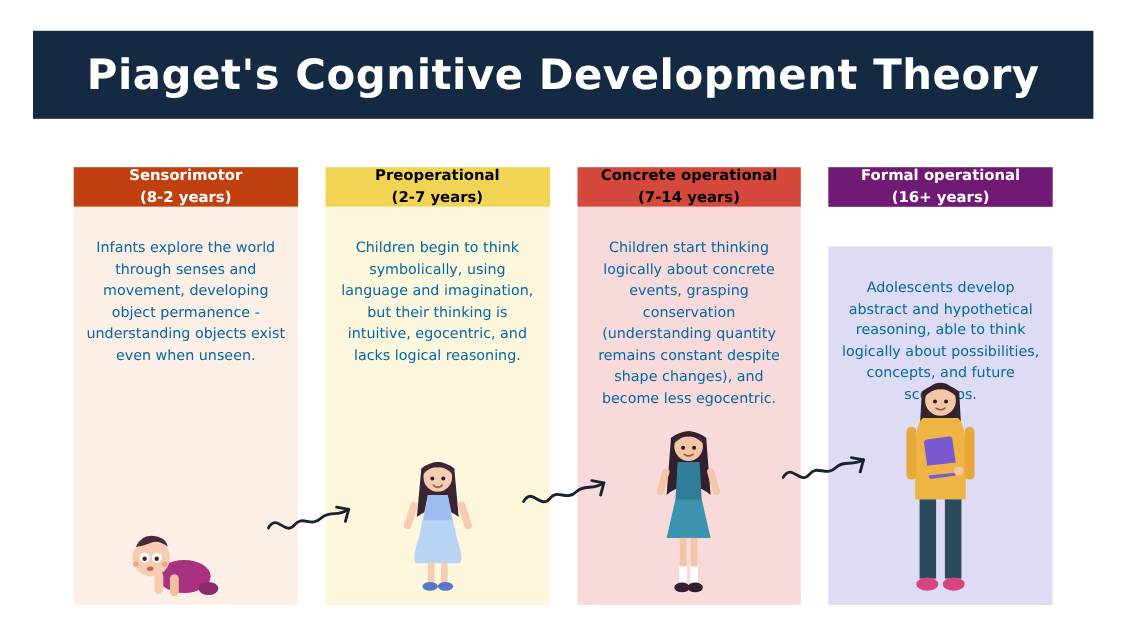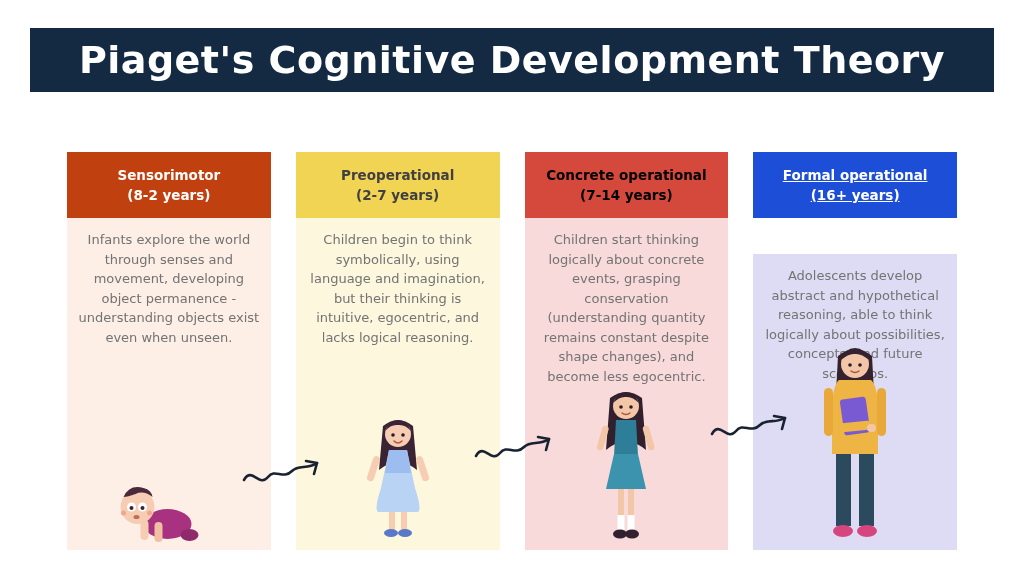--- a/index.html
+++ b/index.html
@@ -5,21 +5,21 @@
   * { margin: 0; padding: 0; box-sizing: border-box; }
   html, body { width: 1024px; height: 576px; }
   body {
     position: relative;
     background: #ffffff;
     font-family: "DejaVu Sans", "Liberation Sans", sans-serif;
     overflow: hidden;
   }
   .banner {
     position: absolute;
-    left: 30px; right: 30px; top: 28px; height: 64px;
+    left: 30px; right: 30px; top: 28px; height: 80px;
     background: #142a43;
     display: flex; align-items: center; justify-content: center;
   }
   .banner h1 {
     color: #ffffff;
     font-size: 38px;
     font-weight: bold;
     letter-spacing: 0.5px;
     white-space: nowrap;
   }
@@ -27,35 +27,35 @@
     position: absolute;
     left: 67px; top: 152px; width: 890px; height: 398px;
     display: flex; gap: 25px;
   }
   .stage {
     flex: 1;
     display: flex; flex-direction: column;
     position: relative;
   }
   .stage-header {
-    height: 66px;
+    height: 36px;
     display: flex; flex-direction: column;
     align-items: center; justify-content: center;
     font-weight: bold;
     font-size: 13.5px;
     line-height: 1.5;
     text-align: center;
   }
   .stage-body {
     flex: 1;
-    padding: 12px 10px 0;
+    padding: 28px 10px 0;
     font-size: 13px;
     line-height: 1.5;
     text-align: center;
-    color: #737373;
+    color: #0369a1;
     position: relative;
   }
   .figure {
     position: absolute;
     bottom: 6px; left: 50%;
     transform: translateX(-50%);
     line-height: 0;
   }
   .figure.baby { left: 44%; bottom: 4px; }
   .arrow {
@@ -98,21 +98,21 @@
           <circle cx="33" cy="28" r="2" fill="#3a2430"></circle>
           <ellipse cx="27" cy="37" rx="3" ry="2" fill="#c46a5a"></ellipse>
           <circle cx="14" cy="33" r="2.5" fill="#f2a48e"></circle>
           <circle cx="40" cy="33" r="2.5" fill="#f2a48e"></circle>
         </svg>
       </div>
     </div>
   </section>
 
   <section class="stage">
-    <div class="stage-header" style="background: rgb(242, 212, 84); color: #404040;">
+    <div class="stage-header" style="background: rgb(242, 212, 84); color: #000000;">
       <div>Preoperational</div>
       <div>(2-7 years)</div>
     </div>
     <div class="stage-body" style="background: rgb(253, 247, 222);">
       <p>Children begin to think symbolically, using language and imagination, but their thinking is intuitive, egocentric, and lacks logical reasoning.</p>
       <div class="figure">
         <svg width="66" height="132" viewBox="0 0 66 132">
           <path d="M18,14 Q33,2 48,14 L52,58 Q42,50 33,52 Q24,50 14,58 Z" fill="#3a2333"></path>
           <circle cx="33" cy="22" r="13" fill="#f6cdb2"></circle>
           <path d="M20,19 Q24,8 33,8 Q42,8 46,19 Q40,12 33,13 Q26,12 20,19 Z" fill="#3a2333"></path>
@@ -156,21 +156,21 @@
           <rect x="27.5" y="129" width="7" height="15" fill="#ffffff"></rect>
           <rect x="37.5" y="129" width="7" height="15" fill="#ffffff"></rect>
           <ellipse cx="30" cy="148" rx="7" ry="4.5" fill="#32202e"></ellipse>
           <ellipse cx="42" cy="148" rx="7" ry="4.5" fill="#32202e"></ellipse>
         </svg>
       </div>
     </div>
   </section>
 
   <section class="stage">
-    <div class="stage-header" style="background: #1d4ed8; color: rgb(255, 255, 255); text-decoration: underline;">
+    <div class="stage-header" style="background: #701a75; color: rgb(255, 255, 255);">
       <div>Formal operational</div>
       <div>(16+ years)</div>
     </div>
     <div class="stage-body" style="background: rgb(222, 220, 244); margin-top: 36px;">
       <p>Adolescents develop abstract and hypothetical reasoning, able to think logically about possibilities, concepts, and future scenarios.</p>
       <div class="figure">
         <svg width="86" height="202" viewBox="0 0 86 202">
           <path d="M26,14 Q43,0 60,14 L64,88 Q54,79 43,81 Q32,79 22,88 Z" fill="#35222e"></path>
           <circle cx="43" cy="22" r="14" fill="#f3c6a8"></circle>
           <path d="M29,18 Q33,6 43,6 Q53,6 57,18 Q49,11 43,12 Q37,11 29,18 Z" fill="#35222e"></path>

